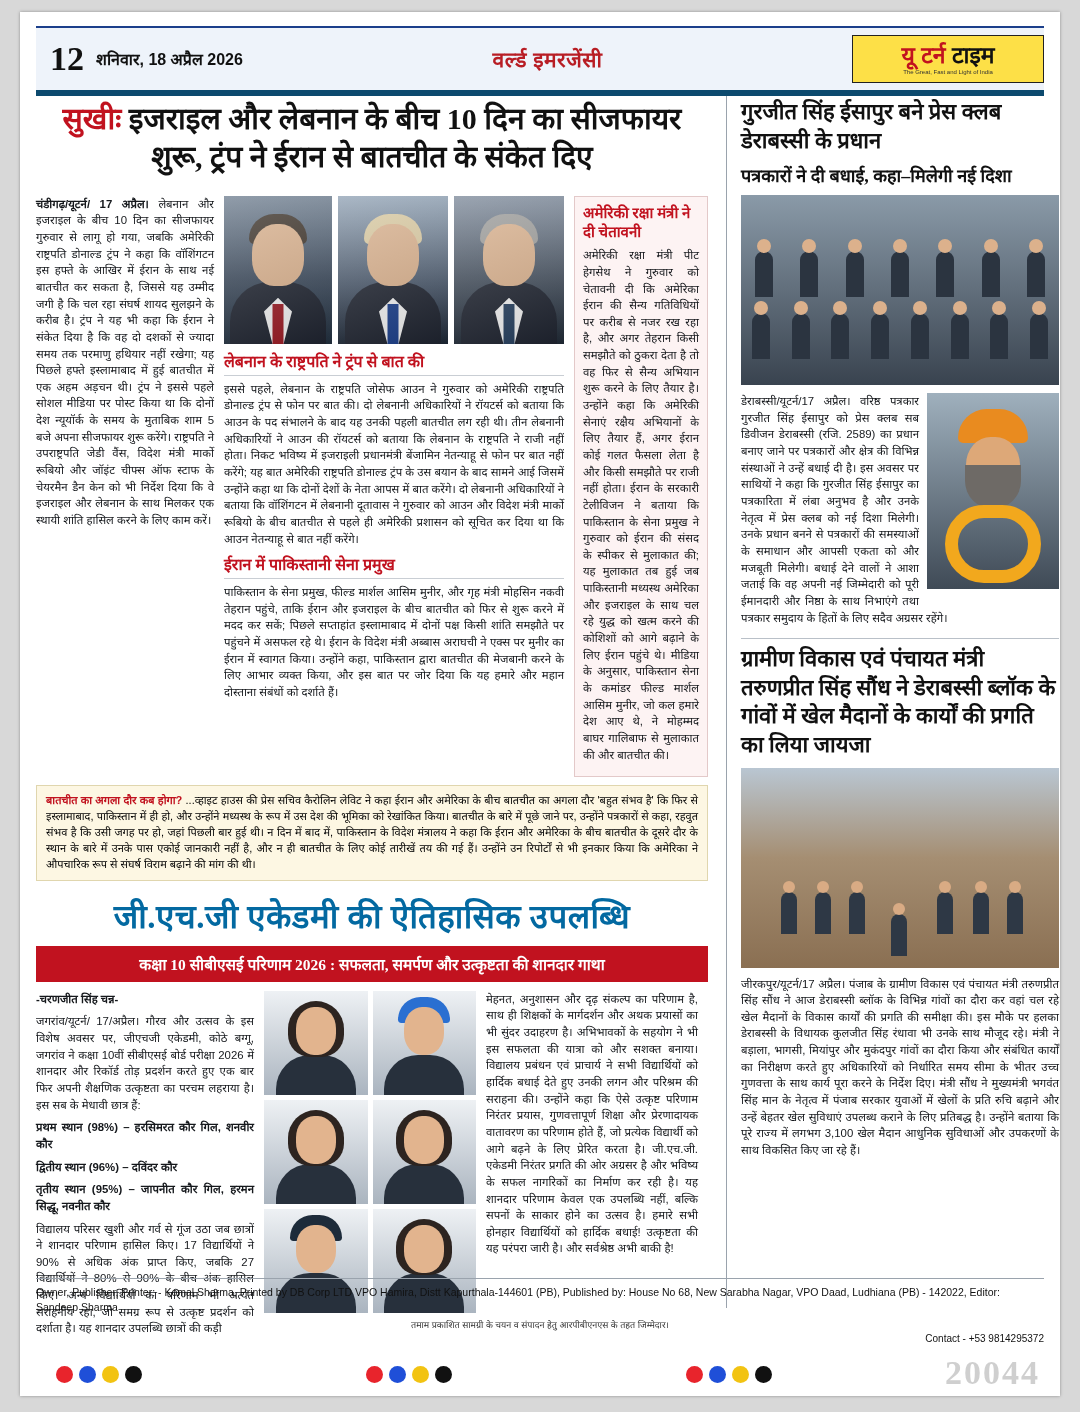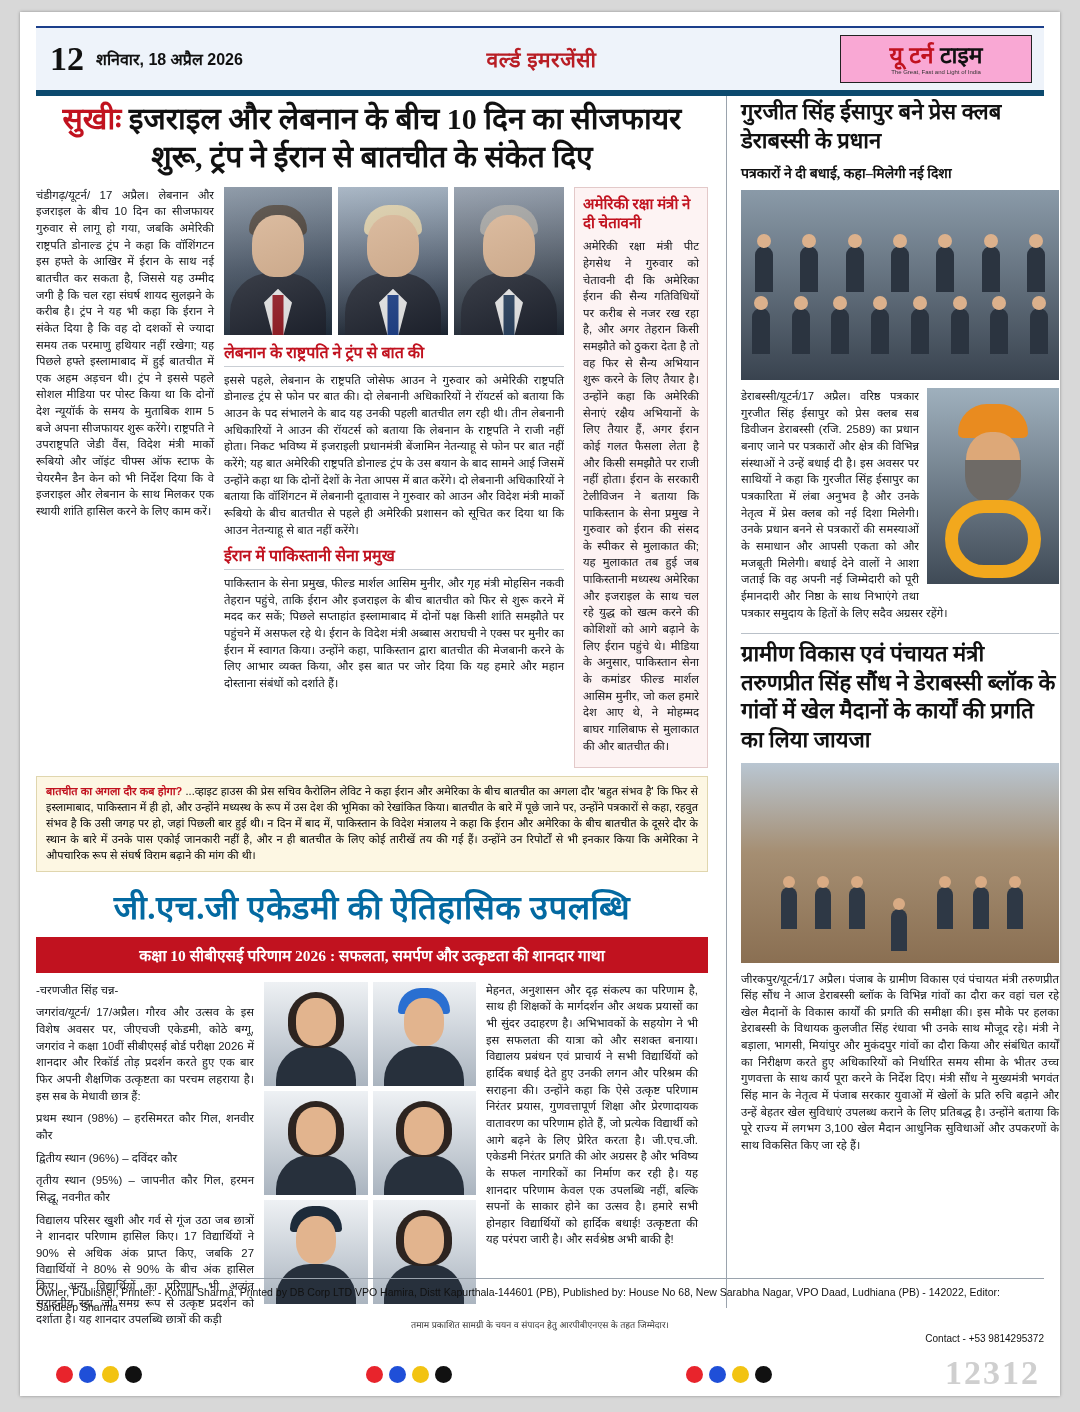--- a/index.html
+++ b/index.html
@@ -30,49 +30,49 @@
   .page-date{
     font-size:16px;font-weight:bold;color:#111;margin-left:12px;
     font-family:"Liberation Sans", sans-serif;
   }
   .masthead-center{
     flex:1;text-align:center;
     font-size:21px;font-weight:bold;color:#b81d24;
     letter-spacing:.5px;
   }
   .logo-box{
-    width:190px;height:46px;margin-right:12px;
-    border:1px solid #222;background:#f9a8d4;
+    width:190px;height:46px;
+    border:1px solid #222;background:#fde047;
     display:flex;flex-direction:column;align-items:center;justify-content:center;
   }
   .logo-main{font-size:23px;font-weight:bold;color:#111;line-height:1;}
   .logo-main .red{color:#c1121f;}
   .logo-sub{font-size:6px;color:#333;margin-top:2px;}
 
   
   .body-area{position:absolute;left:16px;top:84px;width:1008px;height:1212px;}
   .col-left{position:absolute;left:0;top:0;width:672px;height:100%;}
   .col-right{position:absolute;left:690px;top:0;width:318px;height:100%;
              border-left:1px solid #9aa3ad;padding-left:14px;box-sizing:content-box;}
 
   
   h1.lead{
-    margin:4px 0 10px 0;font-family:"Liberation Serif", serif;
+    margin:4px 0 19px 0;font-family:"Liberation Serif", serif;
     font-size:30px;line-height:1.28;color:#111;font-weight:bold;text-align:center;
   }
   h1.lead .kicker{color:#c1121f;}
   .rule{height:1px;background:#b9c0c8;margin:6px 0;}
 
   
   .txt{
     font-size:11.4px;line-height:1.46;color:#15181c;text-align:justify;
     font-family:"Liberation Sans", sans-serif;
   }
   .txt p{margin:0 0 6px 0;}
-  .lede{font-weight:normal;}
+  .lede{font-weight:bold;}
 
   
   .story1{display:flex;gap:10px;}
   .s1-c1{width:178px;}
   .s1-c2{width:340px;}
   .s1-c3{width:134px;}
 
   .photo-row{display:flex;gap:6px;margin-bottom:6px;}
   .ph{background:#c7ccd2;position:relative;overflow:hidden;}
   .ph::after{content:"";position:absolute;inset:0;
@@ -133,21 +133,21 @@
     width:56px;height:56px;border-radius:50% 50% 40% 40%;background:#2d2420;}
   .stu .body{position:absolute;left:50%;bottom:0;transform:translateX(-50%);
     width:80px;height:40px;border-radius:34px 34px 0 0;background:#27303c;}
 
   
   h3.rhead{
     font-family:"Liberation Serif", serif;font-size:22px;line-height:1.3;
     font-weight:bold;color:#111;margin:2px 0 8px 0;
   }
   h4.rsub{
-    font-family:"Liberation Serif", serif;font-size:14px;font-weight:bold;
+    font-family:"Liberation Serif", serif;font-size:18px;font-weight:bold;
     color:#111;margin:0 0 8px 0;
   }
   .grouppic{height:190px;background:linear-gradient(180deg,#8a9aa8,#39434f);position:relative;overflow:hidden;margin-bottom:8px;}
   .grouppic .row{position:absolute;left:0;right:0;display:flex;justify-content:space-around;}
   .grouppic .p{width:18px;height:46px;background:#2b3440;border-radius:9px 9px 0 0;position:relative;}
   .grouppic .p i{position:absolute;left:50%;top:-12px;transform:translateX(-50%);
     width:14px;height:14px;border-radius:50%;background:#dcb18c;display:block;}
   .portrait{
     float:right;width:132px;height:196px;margin:0 0 6px 8px;
     background:linear-gradient(180deg,#9fb0bd,#3f4a56);position:relative;overflow:hidden;
@@ -455,14 +455,14 @@
       <span style="background:#f2c312"></span>
         <span style="background:#111111"></span>
     </div>
     <div class="cb" style="left:650px">
       <span style="background:#e8242c"></span>
         <span style="background:#1f4fd8"></span>
       <span style="background:#f2c312"></span>
         <span style="background:#111111"></span>
     </div>
   </div>
-  <div class="pgnum-ghost">12312</div>
+  <div class="pgnum-ghost">20044</div>
 </div>
 
 </body></html>

